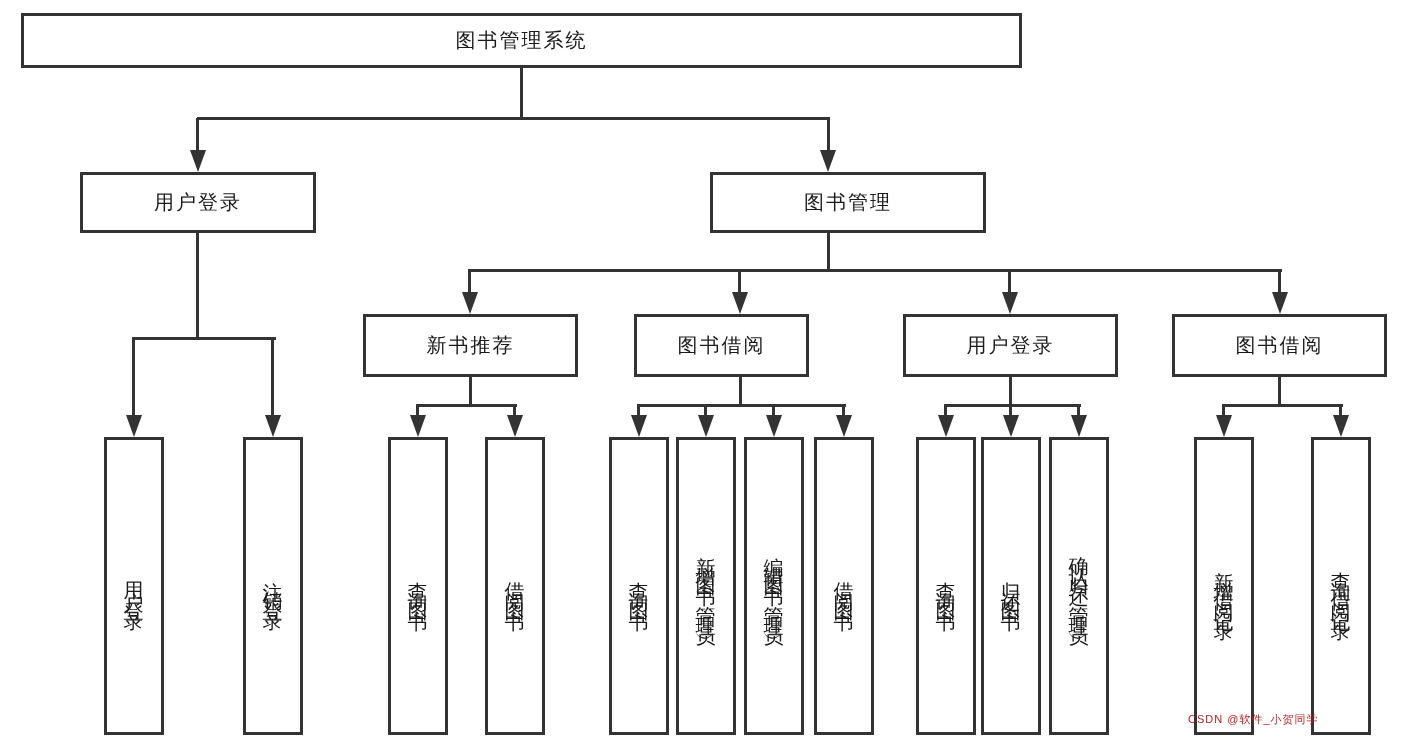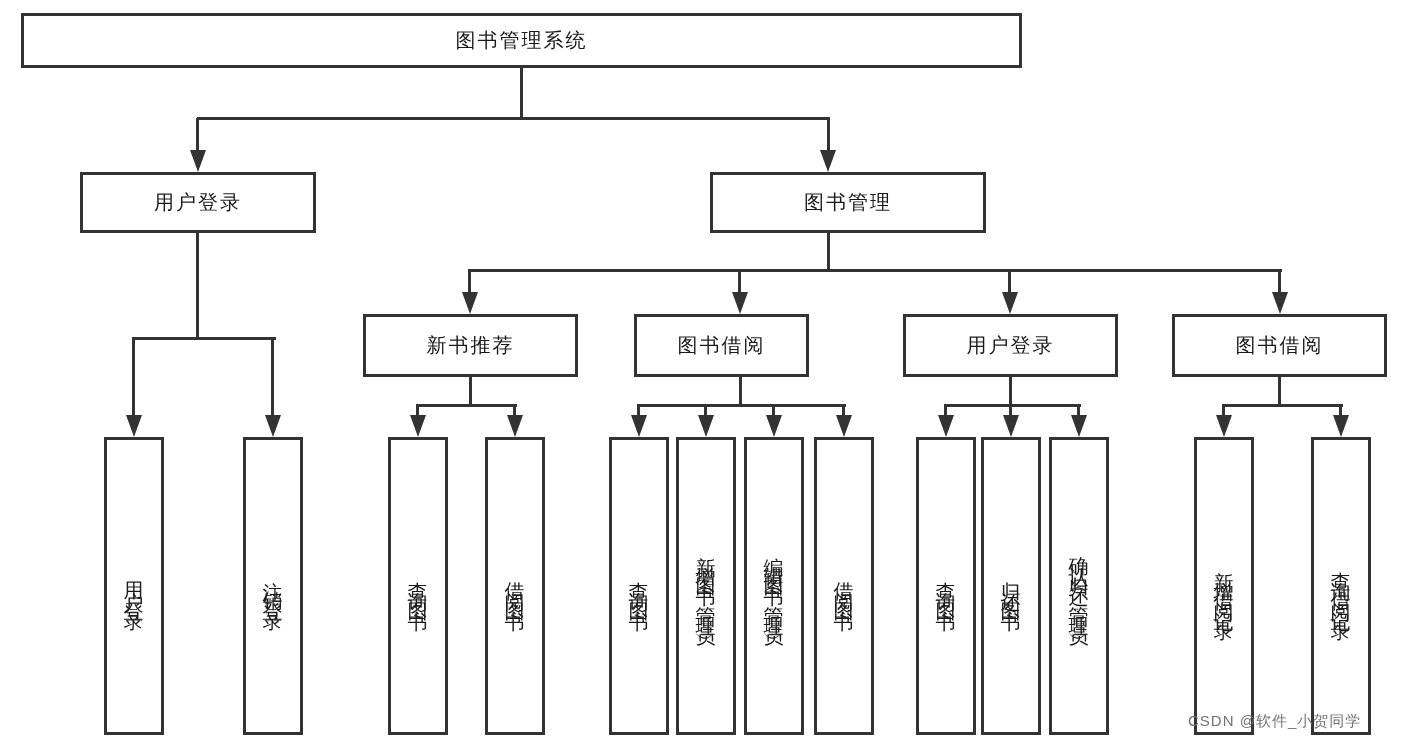--- a/index.html
+++ b/index.html
@@ -41,23 +41,23 @@
     width: 0;
     height: 0;
     border-left: 8px solid transparent;
     border-right: 8px solid transparent;
     border-top: 22px solid #333333;
   }
   .watermark {
     position: absolute;
     left: 1188px;
     top: 712px;
-    font-size: 15px;
+    font-size: 11px;
     letter-spacing: 1px;
-    color: #737373;
+    color: #b91c1c;
     white-space: nowrap;
   }
 </style>
 </head>
 <body>
 
 <div class="canvas">
 
   <div id="connectors">
       <div class="line" style="left: 520px; top: 68px; width: 3px; height: 50px; background: rgb(51, 51, 51);"></div>

